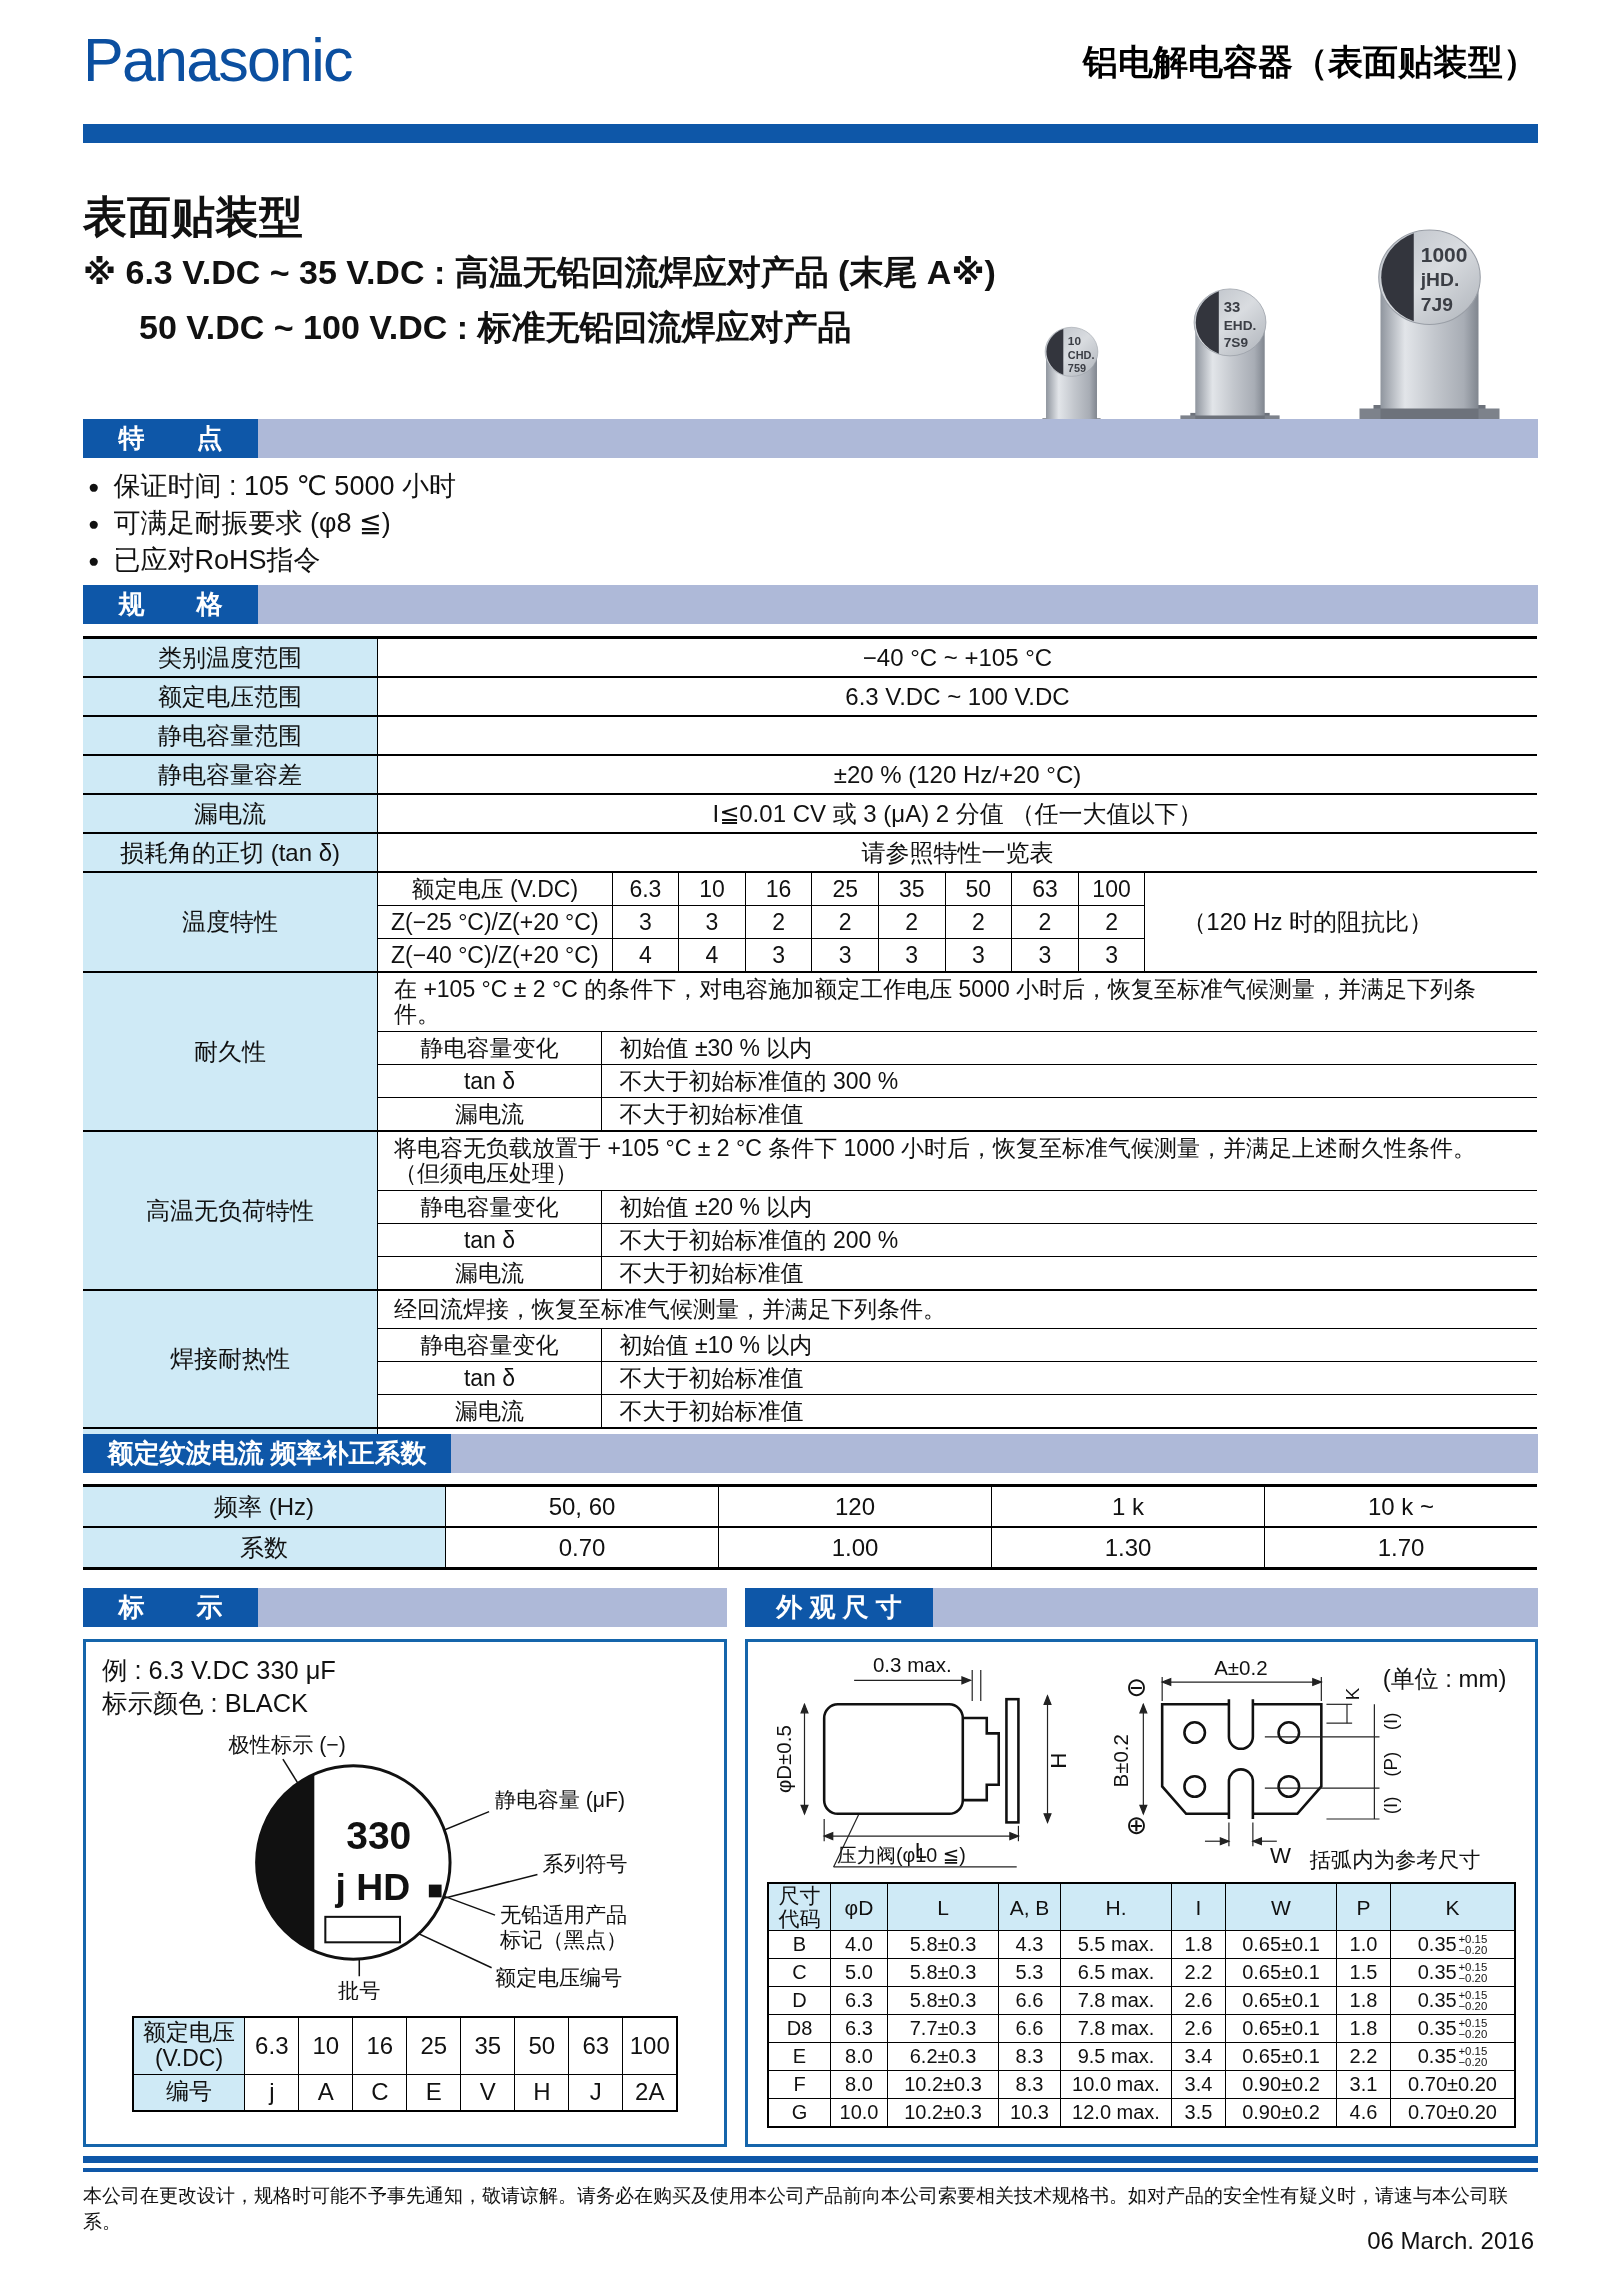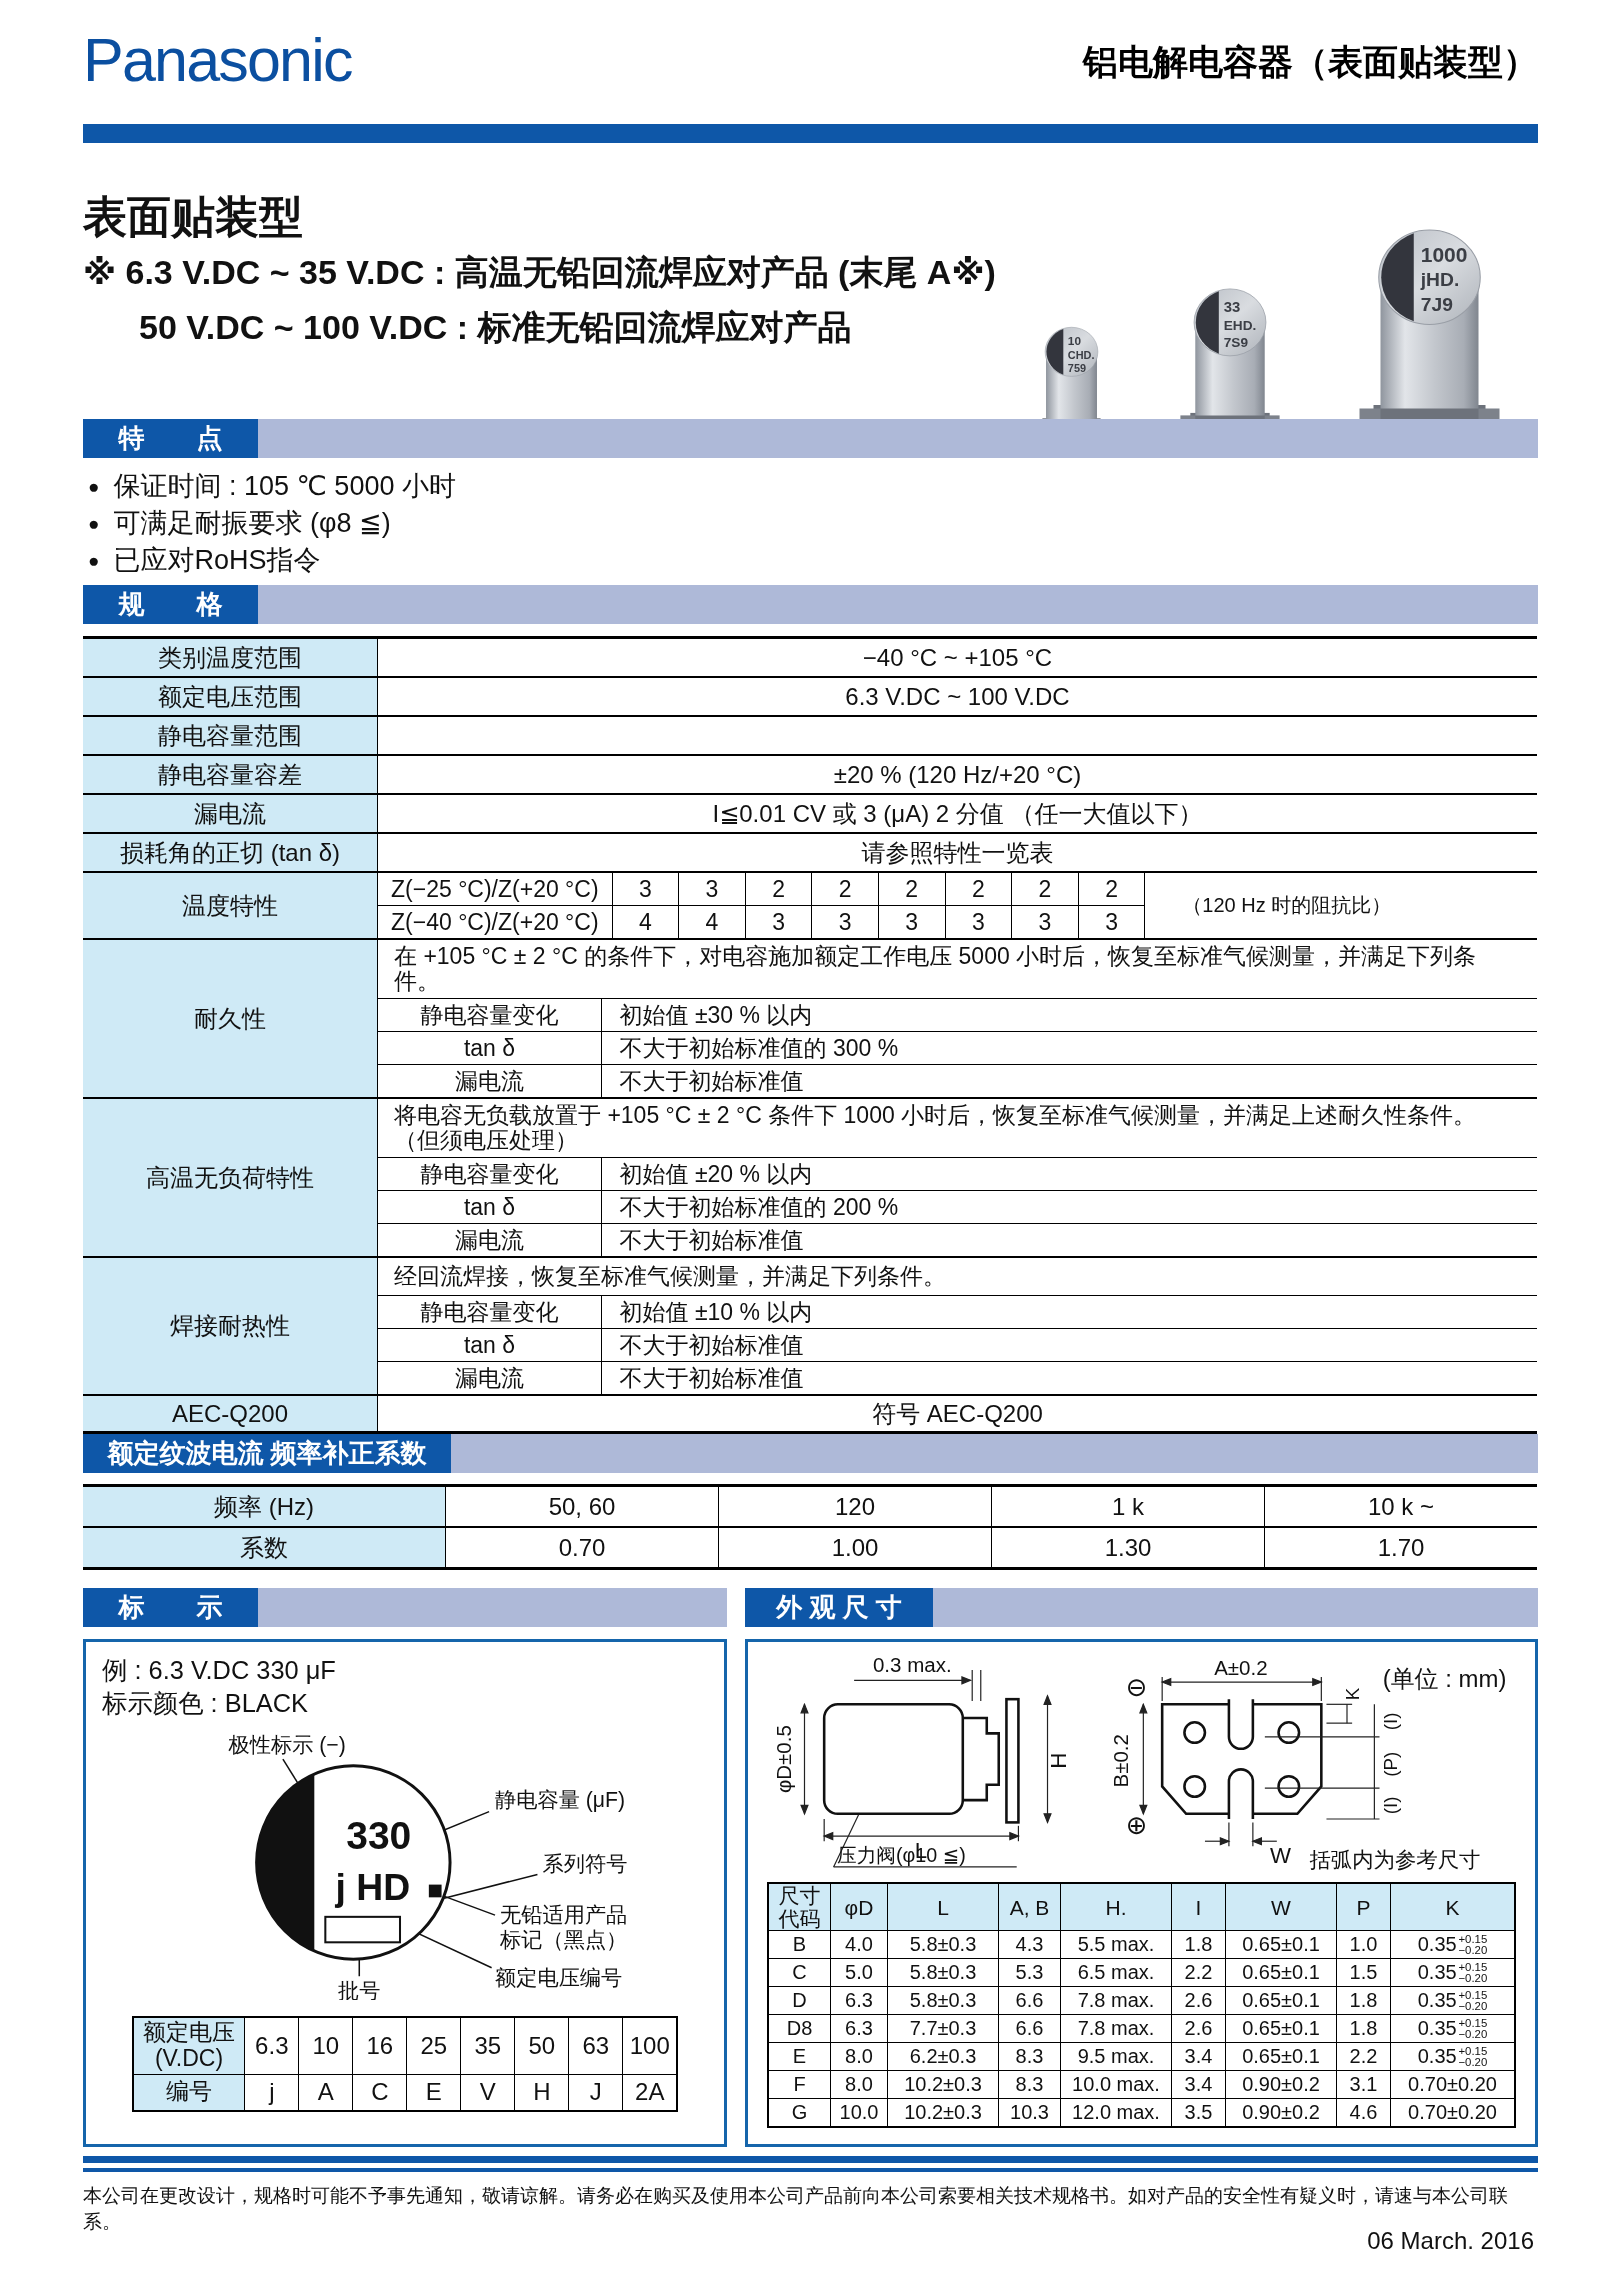--- a/index.html
+++ b/index.html
@@ -45,21 +45,21 @@
   .subrow{display:flex;min-height:32px;}
   .sublbl{width:223px;flex:0 0 223px;border-right:1.8px solid #000;display:flex;align-items:center;justify-content:center;font-size:23px;}
   .subval{flex:1;display:flex;align-items:center;padding-left:17.5px;font-size:23px;}
   .temp-content{flex:1;display:flex;flex-direction:row !important;align-items:stretch;}
   .temp-table{border-collapse:collapse;}
   .temp-table td{border:1.8px solid #000;text-align:center;font-size:23px;height:32px;padding:0 5.3px;}
   .temp-table tr:first-child td{border-top:none;}
   .temp-table tr:last-child td{border-bottom:none;}
   .temp-table td:first-child{border-left:none;width:223px;}
   .temp-table td.num{width:55px;}
-  .temp-note{display:flex;align-items:center;margin-left:37px;font-size:20px;border:none !important;}
+  .temp-note{display:flex;align-items:center;margin-left:37px;font-size:24px;border:none !important;}
   
   .ripple-table{position:absolute;left:83px;top:1484px;width:1454px;
                 border-top:3.5px solid #000;border-bottom:3.5px solid #000;font-size:24px;}
   .rrow{display:flex;min-height:39px;}
   .rrow + .rrow{border-top:2.6px solid #000;}
   .rrow .rlbl{flex:0 0 362px;background:#cfeaf6;border-right:1.8px solid #000;
               display:flex;align-items:center;justify-content:center;}
   .rrow .rcell{flex:1;border-right:1.8px solid #000;display:flex;align-items:center;justify-content:center;}
   .rrow .rcell:last-child{border-right:none;}
   
@@ -197,20 +197,31 @@
     <div class="srow simple">
       <div class="lbl">损耗角的正切 (tan δ)</div>
       <div class="val">请参照特性一览表</div>
     </div>
 
     <div class="srow">
       <div class="lbl">温度特性</div>
       <div class="temp-content">
         <table class="temp-table">
           <tbody>
+              <tr>
+            <td>额定电压 (V.DC)</td>
+            <td class="num">6.3</td>
+            <td class="num">10</td>
+            <td class="num">16</td>
+            <td class="num">25</td>
+            <td class="num">35</td>
+            <td class="num">50</td>
+            <td class="num">63</td>
+            <td class="num">100</td>
+          </tr>
           <tr>
             <td>Z(−25 °C)/Z(+20 °C)</td>
             <td class="num">3</td>
             <td class="num">3</td>
             <td class="num">2</td>
             <td class="num">2</td>
             <td class="num">2</td>
             <td class="num">2</td>
             <td class="num">2</td>
             <td class="num">2</td>

